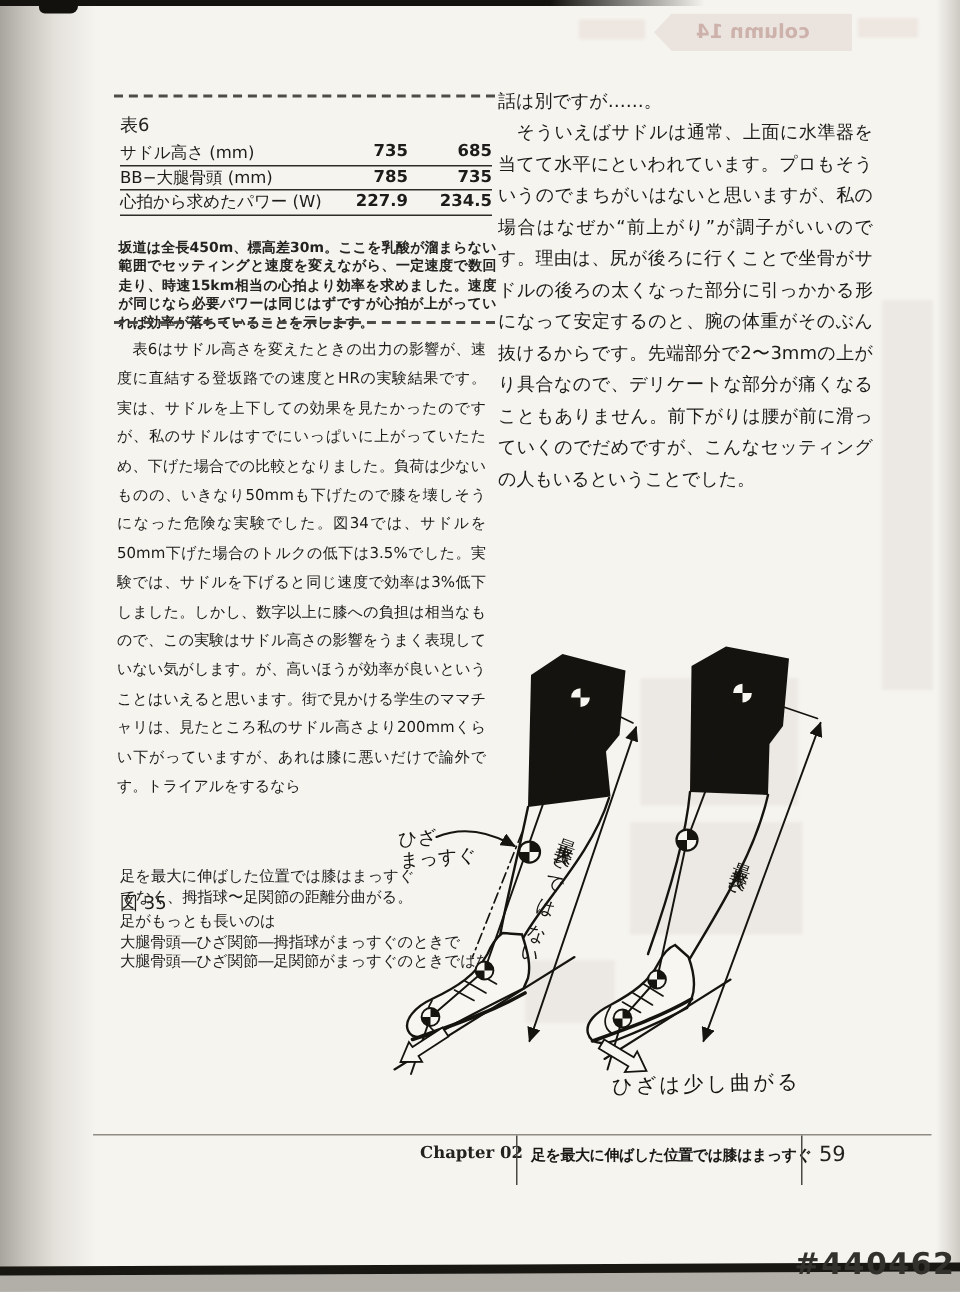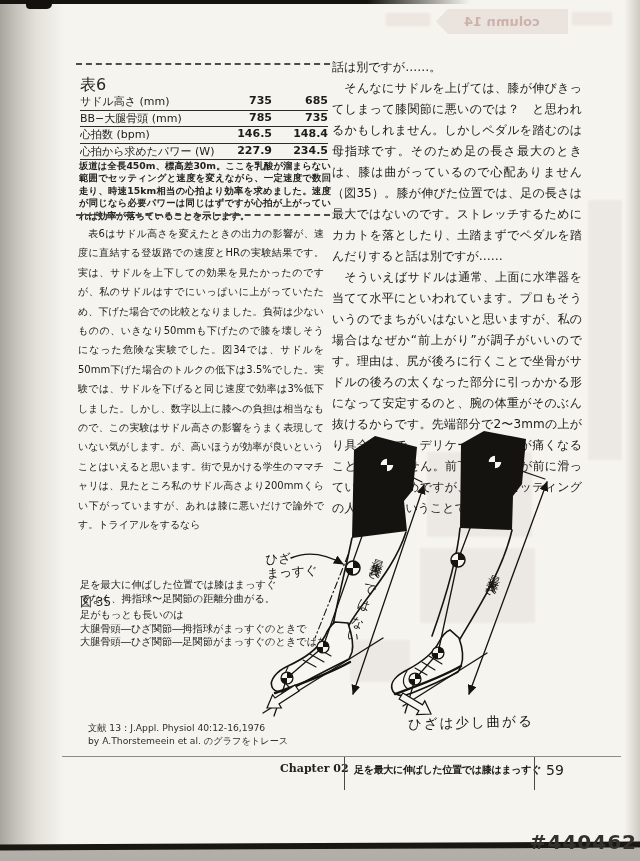--- a/index.html
+++ b/index.html
@@ -18,21 +18,21 @@
   .botband{left:0;top:848px;width:640px;height:13px;background:#b2afa8;}
   .watermark{right:3px;top:830px;font-size:20px;font-weight:bold;letter-spacing:1px;color:#33312c;z-index:30;}
   .ghost{background:rgba(110,105,95,0.07);filter:blur(1px);}
   .badge{left:436px;top:9px;width:132px;height:25px;background:rgba(214,196,190,0.34);
          clip-path:polygon(0 50%,9% 0,100% 0,100% 100%,9% 100%);
          display:flex;align-items:center;justify-content:center;}
   .badge span{transform:scaleX(-1);font-weight:bold;font-size:13px;color:rgba(180,135,130,0.55);}
   .blobpink{background:rgba(200,165,158,0.18);filter:blur(1px);}
   
   .dash{border-top:2px dashed #4e4c48;height:0;}
-  .t6{font-size:16px;font-weight:500;color:#242422;}
+  .t6{font-size:12px;font-weight:500;color:#242422;}
   .dtable{width:248px;font-size:11px;}
   .trow{display:flex;align-items:flex-start;height:15.6px;border-bottom:1.6px solid #2d2c29;}
   .tl{flex:1;font-weight:500;}
   .ta,.tb{width:56px;text-align:right;font-weight:600;}
   .tcap{width:252px;font-size:9.3px;line-height:12.4px;text-align:justify;color:#232321;}
   
   .body-l{width:246px;font-size:10px;line-height:19.4px;text-align:justify;color:#1b1b19;}
   .body-r{width:250px;font-size:12px;line-height:21px;text-align:justify;color:#1b1b19;}
   .body-r div{margin:0;}
   
@@ -71,38 +71,32 @@
       <span class="tl">サドル高さ (mm)</span>
       <span class="ta">735</span>
       <span class="tb">685</span>
     </div>
     <div class="trow">
       <span class="tl">BB−大腿骨頭 (mm)</span>
       <span class="ta">785</span>
       <span class="tb">735</span>
     </div>
     <div class="trow">
-      <span class="tl">心拍数 (bpm)</span>
-      <span class="ta">146.5</span>
-      <span class="tb">148.4</span>
-    </div>
-    <div class="trow">
       <span class="tl">心拍から求めたパワー (W)</span>
       <span class="ta">227.9</span>
       <span class="tb">234.5</span>
     </div>
   </div>
   <div class="abs tcap" style="left:79px;top:160px;font-weight:bold;">坂道は全長450m、標高差30m。ここを乳酸が溜まらない範囲でセッティングと速度を変えながら、一定速度で数回走り、時速15km相当の心拍より効率を求めました。速度が同じなら必要パワーは同じはずですが心拍が上がっていれば効率が落ちていることを示します。</div>
   <div class="abs dash" style="left:76px;top:214px;width:254px;"></div>
 
   <div class="abs body-l" style="left:78px;top:224px;">　表6はサドル高さを変えたときの出力の影響が、速度に直結する登坂路での速度とHRの実験結果です。実は、サドルを上下しての効果を見たかったのですが、私のサドルはすでにいっぱいに上がっていたため、下げた場合での比較となりました。負荷は少ないものの、いきなり50mmも下げたので膝を壊しそうになった危険な実験でした。図34では、サドルを50mm下げた場合のトルクの低下は3.5%でした。実験では、サドルを下げると同じ速度で効率は3%低下しました。しかし、数字以上に膝への負担は相当なもので、この実験はサドル高さの影響をうまく表現していない気がします。が、高いほうが効率が良いということはいえると思います。街で見かける学生のママチャリは、見たところ私のサドル高さより200mmくらい下がっていますが、あれは膝に悪いだけで論外です。トライアルをするなら</div>
 
   <div class="abs body-r" style="left:332px;top:57px;">
     <div>話は別ですが……。</div>
-    <div>　そんなにサドルを上げては、膝が伸びきってしまって膝関節に悪いのでは？　と思われるかもしれません。しかしペダルを踏むのは母指球です。そのため足の長さ最大のときは、膝は曲がっているので心配ありません（図35）。膝が伸びた位置では、足の長さは最大ではないのです。ストレッチするためにカカトを落としたり、土踏まずでペダルを踏んだりすると話は別ですが……</div>
     <div>　そういえばサドルは通常、上面に水準器を当てて水平にといわれています。プロもそういうのでまちがいはないと思いますが、私の場合はなぜか“前上がり”が調子がいいのです。理由は、尻が後ろに行くことで坐骨がサドルの後ろの太くなった部分に引っかかる形になって安定するのと、腕の体重がそのぶん抜けるからです。先端部分で2〜3mmの上がり具合なので、デリケートな部分が痛くなることもありません。前下がりは腰が前に滑っていくのでだめですが、こんなセッティングの人もいるということでした。</div>
   </div>
 
   <div class="abs figlab" style="left:80px;top:558px;">図 35</div>
   <div class="abs figcap" style="left:80px;top:578px;">足を最大に伸ばした位置では膝はまっすぐ
 でなく、拇指球〜足関節の距離分曲がる。</div>
   <div class="abs figcap" style="left:80px;top:608px;line-height:13.5px;">足がもっとも長いのは
 大腿骨頭―ひざ関節―拇指球がまっすぐのときで
 大腿骨頭―ひざ関節―足関節がまっすぐのときではない</div>
 
@@ -157,22 +151,20 @@
     <use href="#cg" transform="translate(183,223) scale(0.85)"></use>
     <use href="#cg" transform="translate(160,249) scale(0.85)"></use>
   </svg>
 
   <div class="abs hand" style="left:266px;top:551px;font-size:12.5px;line-height:14px;white-space:pre-line;transform:rotate(-4deg);">ひざ
 まっすぐ</div>
   <div class="abs vtext" style="left:358px;top:548px;transform:rotate(19deg);">最大長さではない</div>
   <div class="abs vtext" style="left:486px;top:566px;transform:rotate(20deg);">最大長さ</div>
   <div class="abs hand" style="left:408px;top:714px;font-size:13.5px;letter-spacing:2px;transform:rotate(-1.5deg);">ひざは少し曲がる</div>
 
-  <div class="abs cite" style="left:88px;top:721px;">文献 13：J.Appl. Physiol 40:12-16,1976
-by A.Thorstemeein et al. のグラフをトレース</div>
 
   <div class="abs frule"></div>
   <div class="abs chapter" style="left:280px;top:762px;">Chapter 02</div>
   <div class="abs vbar" style="left:344px;"></div>
   <div class="abs ftitle" style="left:354px;top:763px;">足を最大に伸ばした位置では膝はまっすぐ</div>
   <div class="abs vbar" style="left:534px;"></div>
   <div class="abs fpage" style="left:546px;top:762px;">59</div>
 
   <div class="abs edgeL"></div>
   <div class="abs edgeR"></div>

